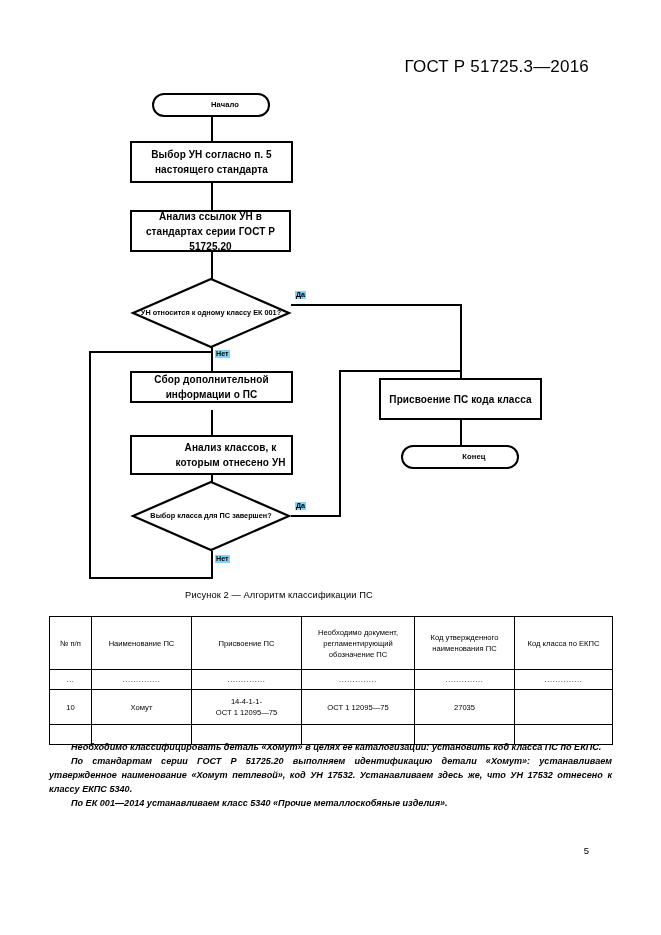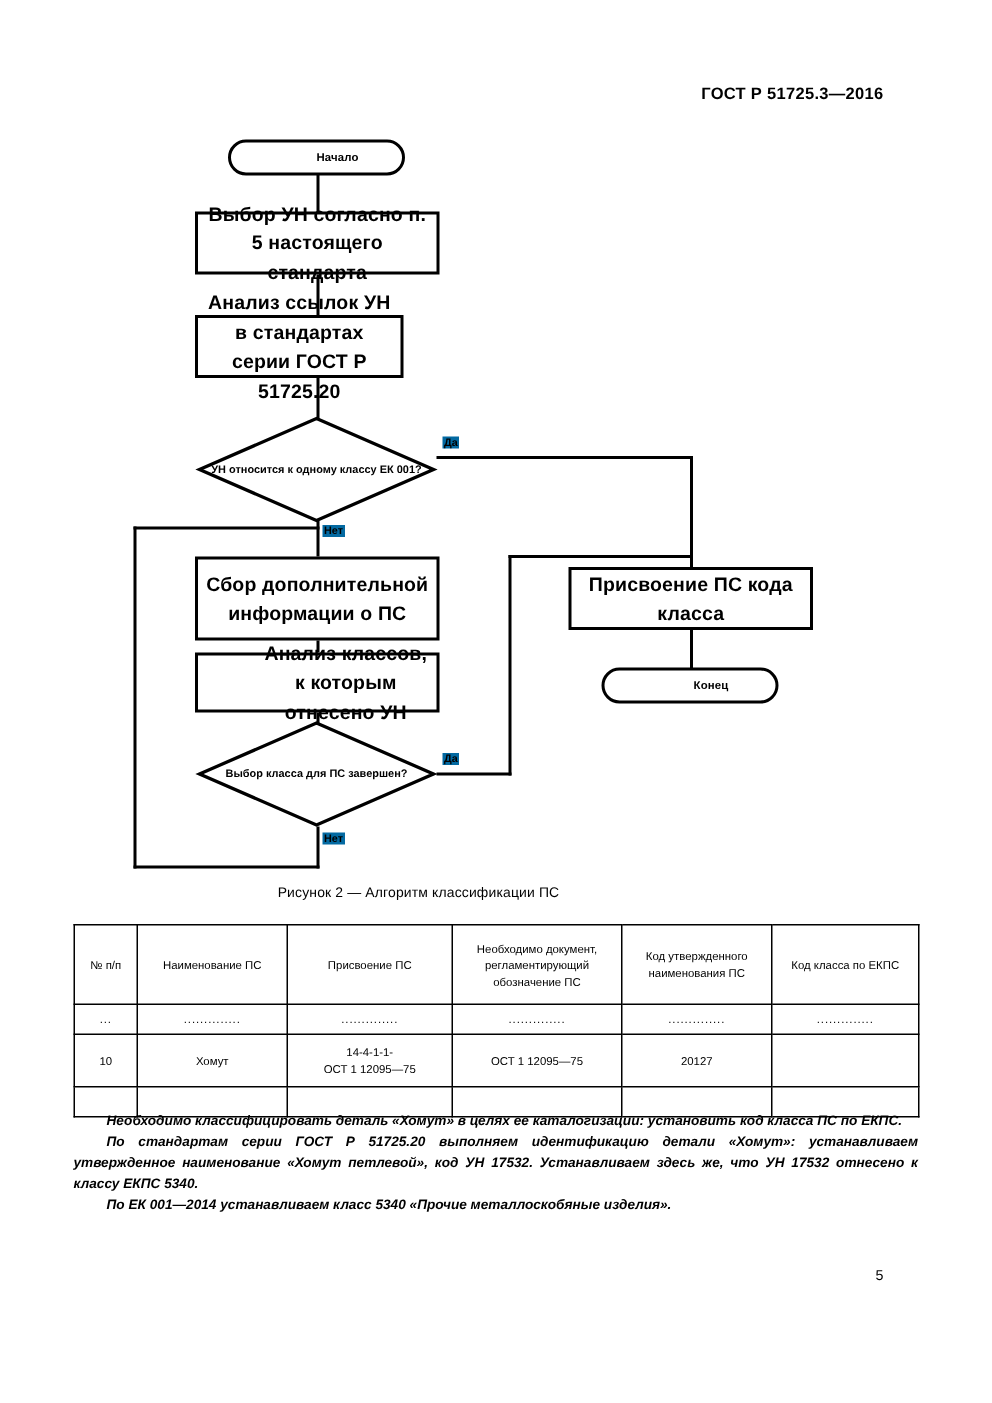--- a/index.html
+++ b/index.html
@@ -14,22 +14,22 @@
     font-family: "Liberation Sans", sans-serif;
     color: #000000;
     overflow: hidden;
   }
 
   
   #doc-header {
     position: absolute;
     top: 57px;
     right: 72px;
-    font-size: 11px;
-    font-weight: bold;
+    font-size: 17px;
+    font-weight: normal;
     letter-spacing: 0.2px;
     white-space: nowrap;
   }
 
   
   #flowchart {
     position: absolute;
     left: 0;
     top: 85px;
     width: 661px;
@@ -37,21 +37,21 @@
   }
   .node {
     position: absolute;
     box-sizing: border-box;
     border: 2.2px solid #000;
     background: #fff;
     display: flex;
     align-items: center;
     justify-content: center;
     text-align: center;
-    font-size: 13px;
+    font-size: 10px;
     font-weight: bold;
     line-height: 1.5;
     letter-spacing: 0.1px;
     z-index: 3;
     padding: 0 4px;
   }
   .node.terminator {
     border-radius: 40px;
     font-size: 7.6px;
     padding-left: 32px;
@@ -90,21 +90,21 @@
     z-index: 1;
   }
   .line.v { width: 2.2px; }
   .line.h { height: 2.2px; }
 
   .edge-label {
     position: absolute;
     font-size: 7.2px;
     font-weight: bold;
     z-index: 4;
-    background: #0369a1;
+    background: #7dd3fc;
     padding: 0 1px;
     line-height: 1.1;
   }
 
   
   #figure-caption {
     position: absolute;
     top: 590px;
     left: 0;
     width: 558px;
@@ -197,32 +197,32 @@
   <div class="line h" style="left:89px;  top:266px; width:124px;"></div>
 
   <div class="node terminator" style="left:152px; top:8px; width:118px; height:24px;">
     <span>Начало</span>
   </div>
 
   <div class="node process" style="left:130px; top:56px; width:163px; height:42px;">
     <span>Выбор УН согласно п. 5 настоящего стандарта</span>
   </div>
 
-  <div class="node process" style="left:130px; top:125px; width:139px; height:42px;">
+  <div class="node process" style="left:130px; top:125px; width:161px; height:42px;">
     <span>Анализ ссылок УН в стандартах серии ГОСТ Р 51725.20</span>
   </div>
 
   <div class="diamond-wrap" style="left:131px; top:192px; width:160px; height:72px;">
     <svg width="160" height="72" viewBox="0 0 160 72">
       <polygon points="80,2 158,36 80,70 2,36" fill="#fff" stroke="#000" stroke-width="2.2"></polygon>
     </svg>
     <div class="diamond-label">УН относится к одному классу ЕК 001?</div>
   </div>
 
-  <div class="node process" style="left:130px; top:286px; width:163px; height:56px;">
+  <div class="node process" style="left:130px; top:286px; width:163px; height:32px;">
     <span>Сбор дополнительной информации о ПС</span>
   </div>
 
   <div class="node process" style="left:130px; top:350px; width:163px; height:40px;padding-left:42px;">
     <span>Анализ классов, к которым отнесено УН</span>
   </div>
 
   <div class="diamond-wrap" style="left:131px; top:395px; width:160px; height:72px;">
     <svg width="160" height="72" viewBox="0 0 160 72">
       <polygon points="80,2 158,36 80,70 2,36" fill="#fff" stroke="#000" stroke-width="2.2"></polygon>
@@ -272,21 +272,21 @@
       <td class="dots">..............</td>
       <td class="dots">..............</td>
       <td class="dots">..............</td>
       <td class="dots">..............</td>
     </tr>
     <tr class="data-row">
       <td>10</td>
       <td>Хомут</td>
       <td>14-4-1-1-<br>ОСТ 1 12095—75</td>
       <td>ОСТ 1 12095—75</td>
-      <td>20127</td>
+      <td>27035</td>
       <td></td>
     </tr>
     <tr>
       <td></td>
       <td></td>
       <td></td>
       <td></td>
       <td></td>
       <td></td>
     </tr>

